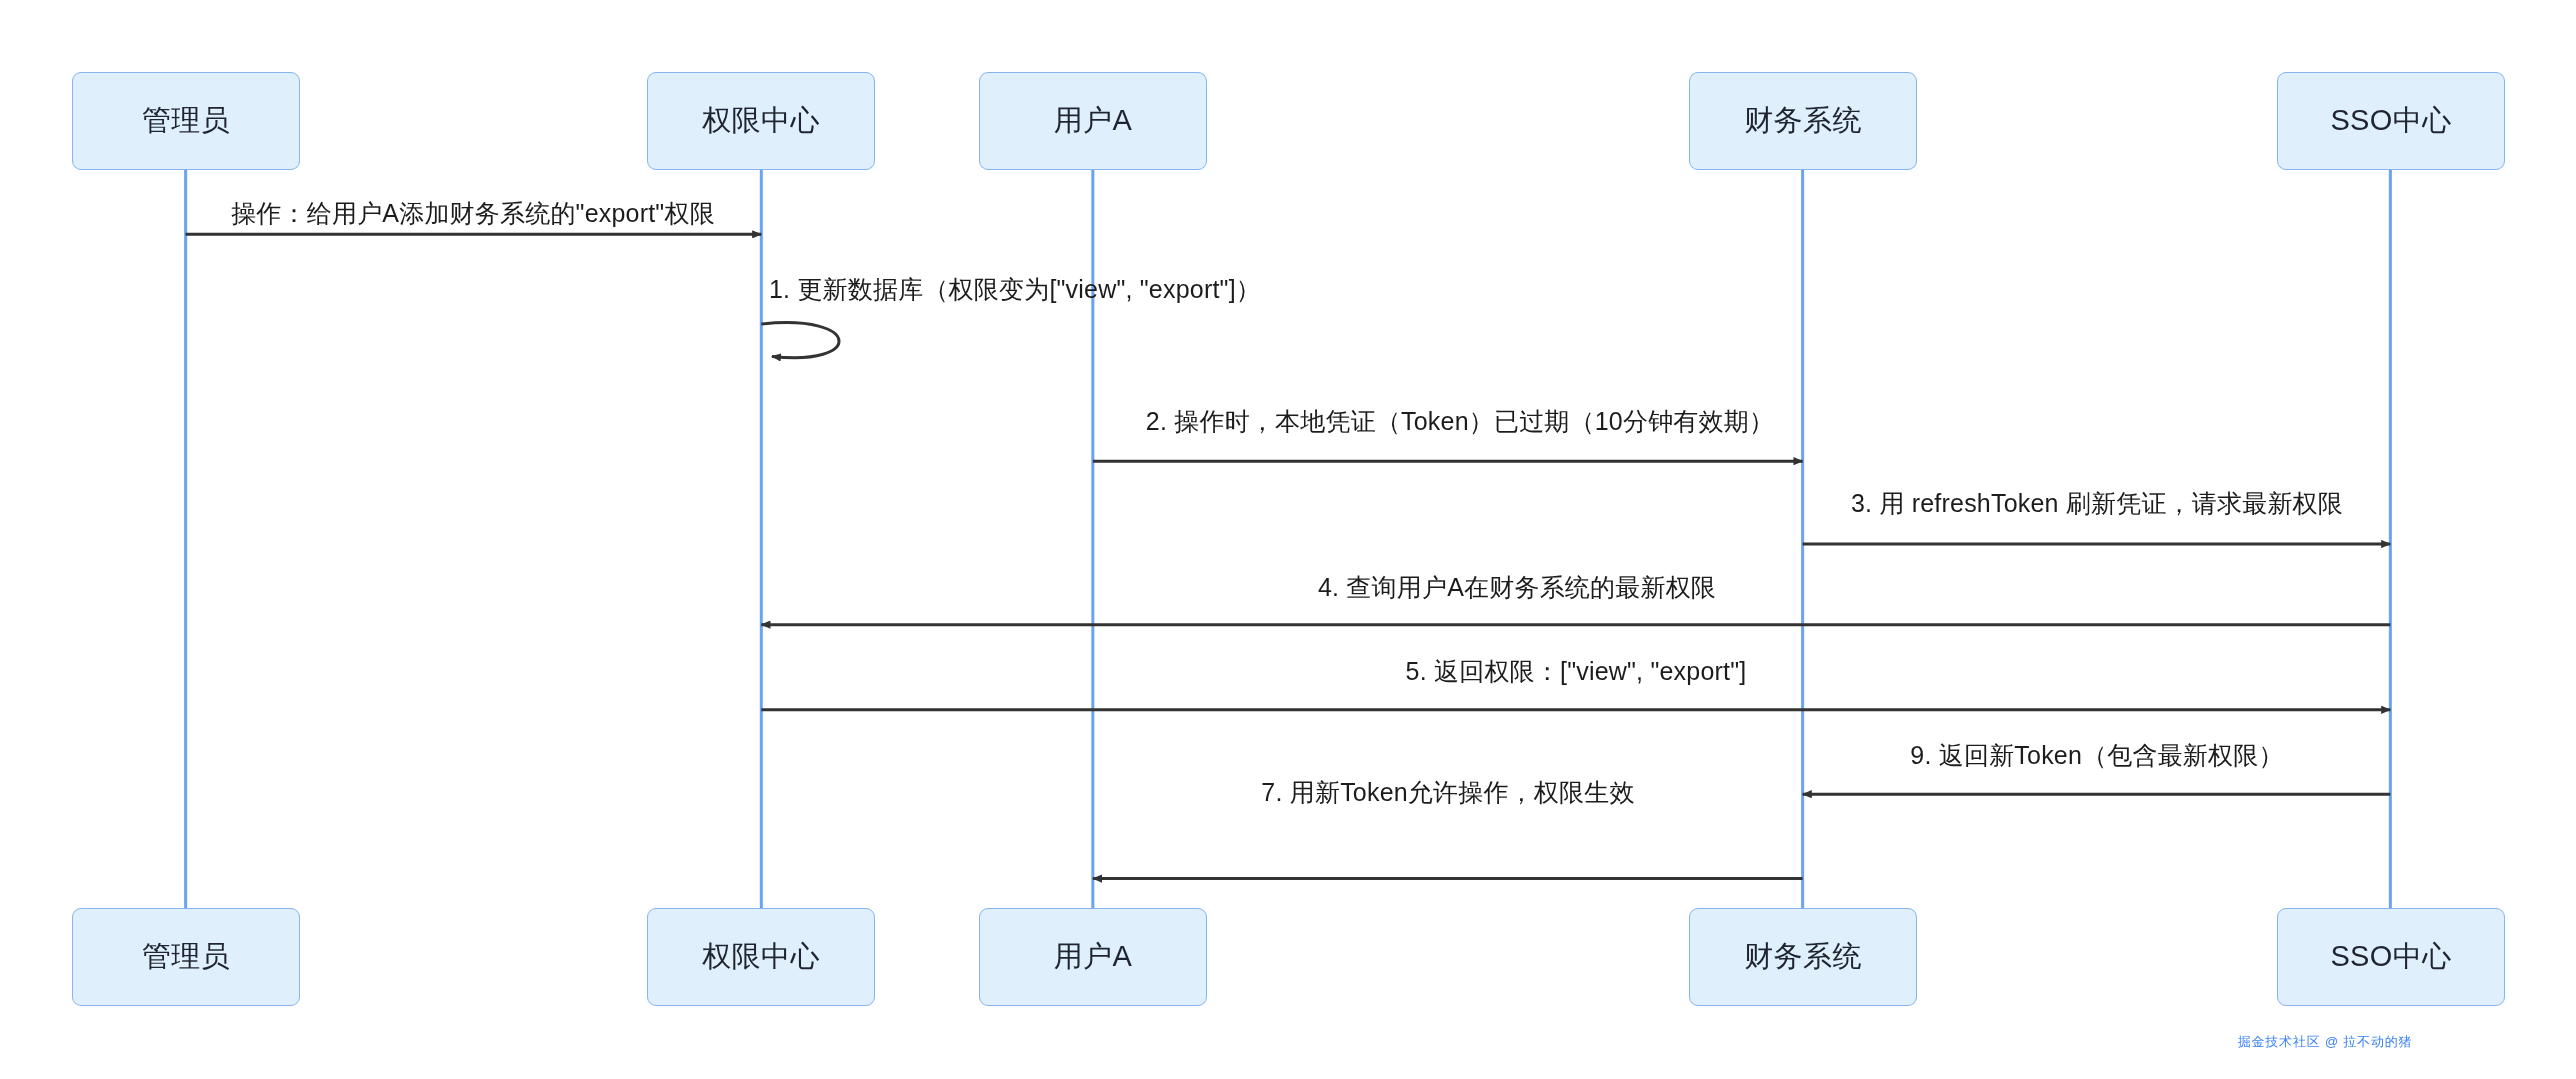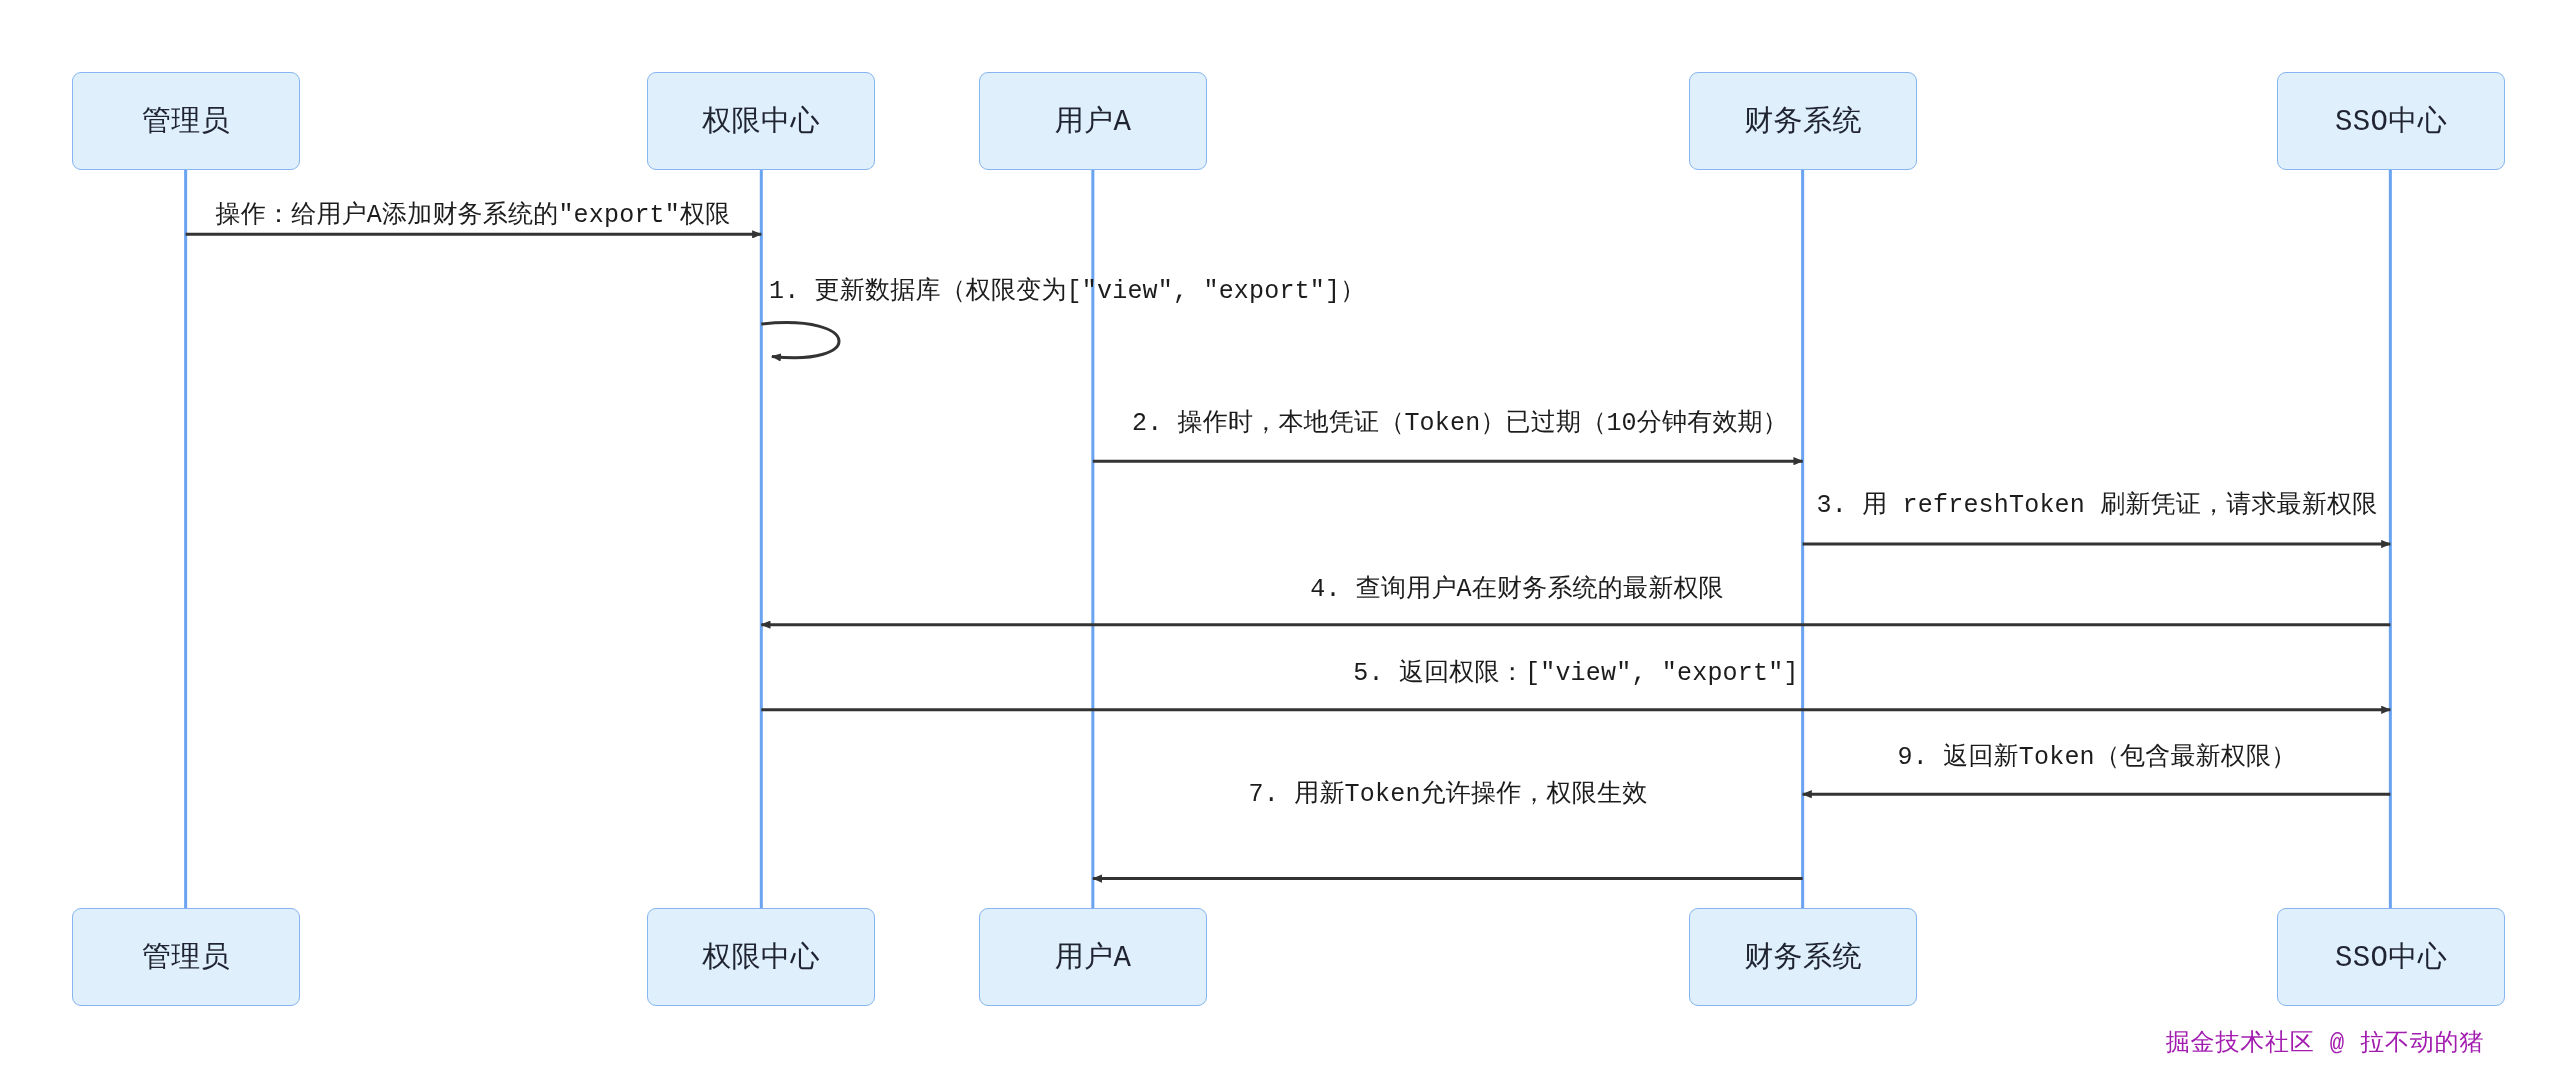--- a/index.html
+++ b/index.html
@@ -9,21 +9,20 @@
   }
   body {
     font-family: "Liberation Sans", "DejaVu Sans", sans-serif;
   }
   #canvas {
     position: relative;
     width: 2576px;
     height: 1079px;
     background: #ffffff;
     overflow: hidden;
-    font-family: Liberation Mono, monospace;
   }
   #diagram-svg {
     position: absolute;
     left: 0; top: 0;
     width: 2576px;
     height: 1079px;
   }
   .participant-box {
     position: absolute;
     box-sizing: border-box;
@@ -41,22 +40,22 @@
   .msg-label {
     position: absolute;
     color: #1c1c1c;
     font-size: 25px;
     white-space: nowrap;
     transform: translate(-50%, -50%);
     letter-spacing: 0.2px;
   }
   .watermark {
     position: absolute;
-    color: #a21caf;
-    font-size: 24px;
+    color: #3b82f6;
+    font-size: 13px;
     white-space: nowrap;
     letter-spacing: 0.8px;
   }
 </style>
 </head>
 <body>
 
 <div id="canvas">
 
   <svg id="diagram-svg" viewBox="0 0 3418 1432" xmlns="http://www.w3.org/2000/svg">

